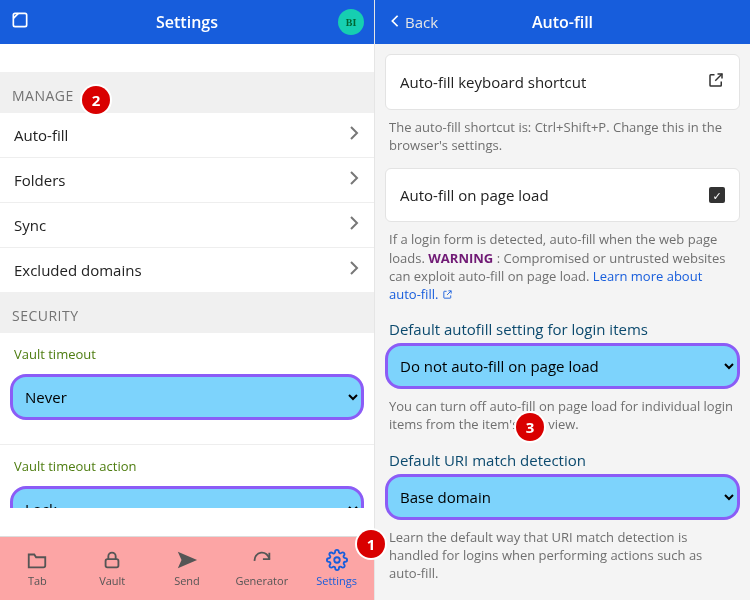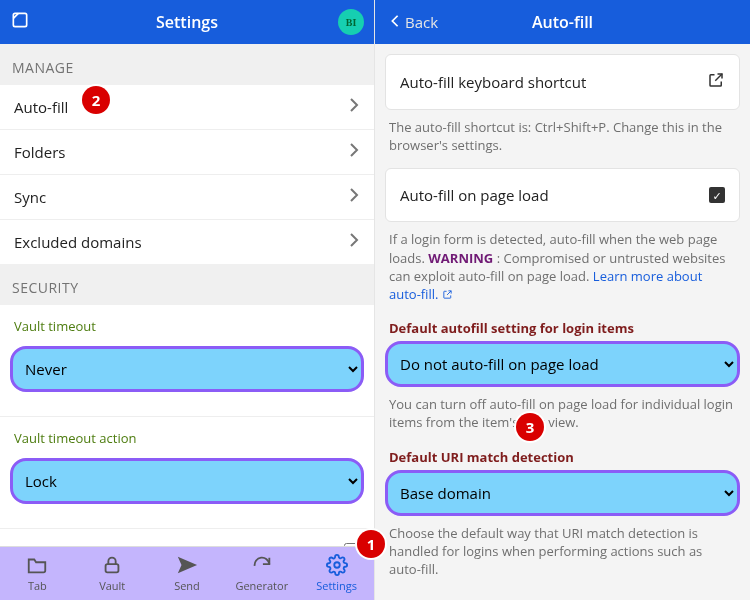--- a/index.html
+++ b/index.html
@@ -1,19 +1,19 @@
 <!DOCTYPE html>
 <html><head>
 <meta charset="utf-8">
 <style>
   * { box-sizing: border-box; margin: 0; padding: 0; font-family: -apple-system, "Segoe UI", "Open Sans", Arial, sans-serif; }
   body { width: 750px; height: 600px; overflow: hidden; background: #fff; color: #222; }
   .app { display: flex; width: 750px; height: 600px; }
   .pane { display: flex; flex-direction: column; }
-  .left { width: 375px; border-right: 1px solid #e5e5e5; }
+  .left { width: 375px; border-right: 1px solid #e5e5e5; gap: 28px; }
   .right { flex: 1; }
 
   .header { background: #175ddc; color: #fff; height: 44px; display: flex; align-items: center; padding: 0 10px; position: relative; }
   .header .title { position: absolute; left: 0; right: 0; text-align: center; font-weight: 600; font-size: 16px; pointer-events: none; }
   .popout-icon svg, .back-chevron svg { stroke: #fff; }
   .avatar { width: 26px; height: 26px; border-radius: 50%; background: #16cfb1; color: #063; font-size: 10px; font-weight: 700; display: flex; align-items: center; justify-content: center; margin-left: auto; font-family: Liberation Serif, serif; }
   .back-btn { display: flex; align-items: center; gap: 4px; background: none; border: none; color: #e5e5e5; font-size: 15px; cursor: pointer; padding: 4px; }
 
   .scroll { flex: 1; overflow-y: auto; background: #f0f0f0; }
 
@@ -21,32 +21,32 @@
   .list { background: #fff; }
   .row { display: flex; align-items: center; justify-content: space-between; padding: 12px 14px; border-bottom: 1px solid #eee; background: #fff; font-size: 15px; cursor: pointer; position: relative; }
   .row:last-child { border-bottom: none; }
   .row .chev-right { color: #777; }
 
   .field-label { color: #4d7c0f; font-size: 13px; padding: 12px 14px 5px; }
   .select-wrap { background: #fff; padding: 6px 10px 24px; border-bottom: 1px solid #eee; }
   select { width: 100%; padding: 9px 8px; font-size: 15px; border: 3px solid #8b5cf6; border-radius: 16px; background: #7dd3fc; }
   .checkbox { width: 16px; height: 16px; }
 
-  .tabbar { height: 54px; border-top: 1px solid #ddd; display: flex; background: #c4b5fd; }
+  .tabbar { height: 64px; border-top: 1px solid #ddd; display: flex; background: #fca5a5; }
   .tab { flex: 1; display: flex; flex-direction: column; align-items: center; justify-content: center; gap: 2px; font-size: 11px; color: #555; cursor: pointer; }
   .tab.active { color: #175ddc; }
   .tab svg { width: 22px; height: 22px; }
 
   
   .r-scroll { flex: 1; overflow-y: auto; background: #f4f4f4; padding: 0 0 12px; }
   .card { background: #fff; margin: 10px 10px 0; border: 1px solid #e3e3e3; border-radius: 6px; display: flex; align-items: center; justify-content: space-between; padding: 16px 14px; font-size: 15px; }
   .helper { color: #6f6f6f; font-size: 13px; padding: 8px 14px 4px; line-height: 1.4; }
   .helper a { color: #175ddc; text-decoration: none; }
   .helper strong { color: #701a75; }
-  .r-label { color: #7f1d1d; font-size: 13px; padding: 12px 14px 4px; font-weight: bold; }
+  .r-label { color: #0c4a6e; font-size: 15px; padding: 12px 14px 4px; }
   .r-select { margin: 0 10px; }
   .check-on { width: 16px; height: 16px; background: #333; display: inline-flex; align-items: center; justify-content: center; color: #fff; font-size: 11px; border-radius: 2px; }
   .ext-icon { color: #333; }
 
   
   .badge { position: absolute; width: 28px; height: 28px; border-radius: 50%; background: #d90000; color: #fff; font-weight: 700; font-size: 15px; display: flex; align-items: center; justify-content: center; box-shadow: 0 0 0 2px #fff; z-index: 50; }
   .badge-1 { left: 357px; top: 530px; }
   .badge-2 { left: 82px; top: 86px; }
   .badge-3 { left: 516px; top: 413px; }
 </style>
@@ -201,20 +201,20 @@
         </select>
       </div>
       <div class="helper">You can turn off auto-fill on page load for individual login items from the item's Edit view.</div>
 
       <div class="r-label">Default URI match detection</div>
       <div class="r-select">
         <select>
           <option>Base domain</option>
         </select>
       </div>
-      <div class="helper">Choose the default way that URI match detection is handled for logins when performing actions such as auto-fill.</div>
+      <div class="helper">Learn the default way that URI match detection is handled for logins when performing actions such as auto-fill.</div>
     </div>
   </div>
 </div>
 
 <div class="badge badge-1">1</div>
 <div class="badge badge-2">2</div>
 <div class="badge badge-3">3</div>
 
 </body></html>

